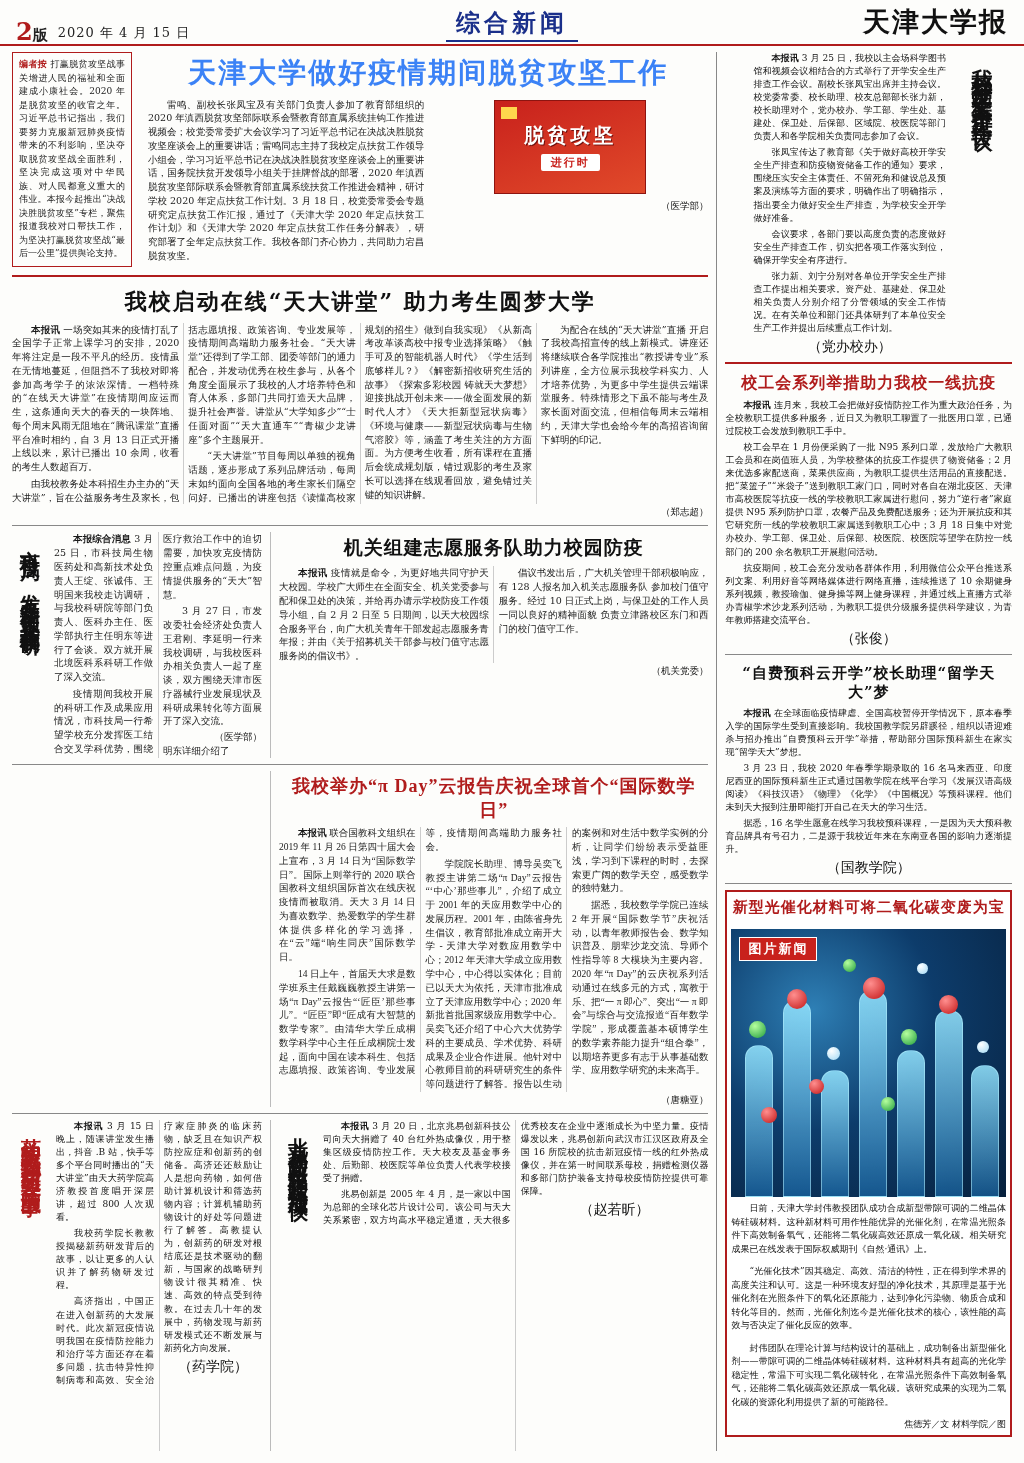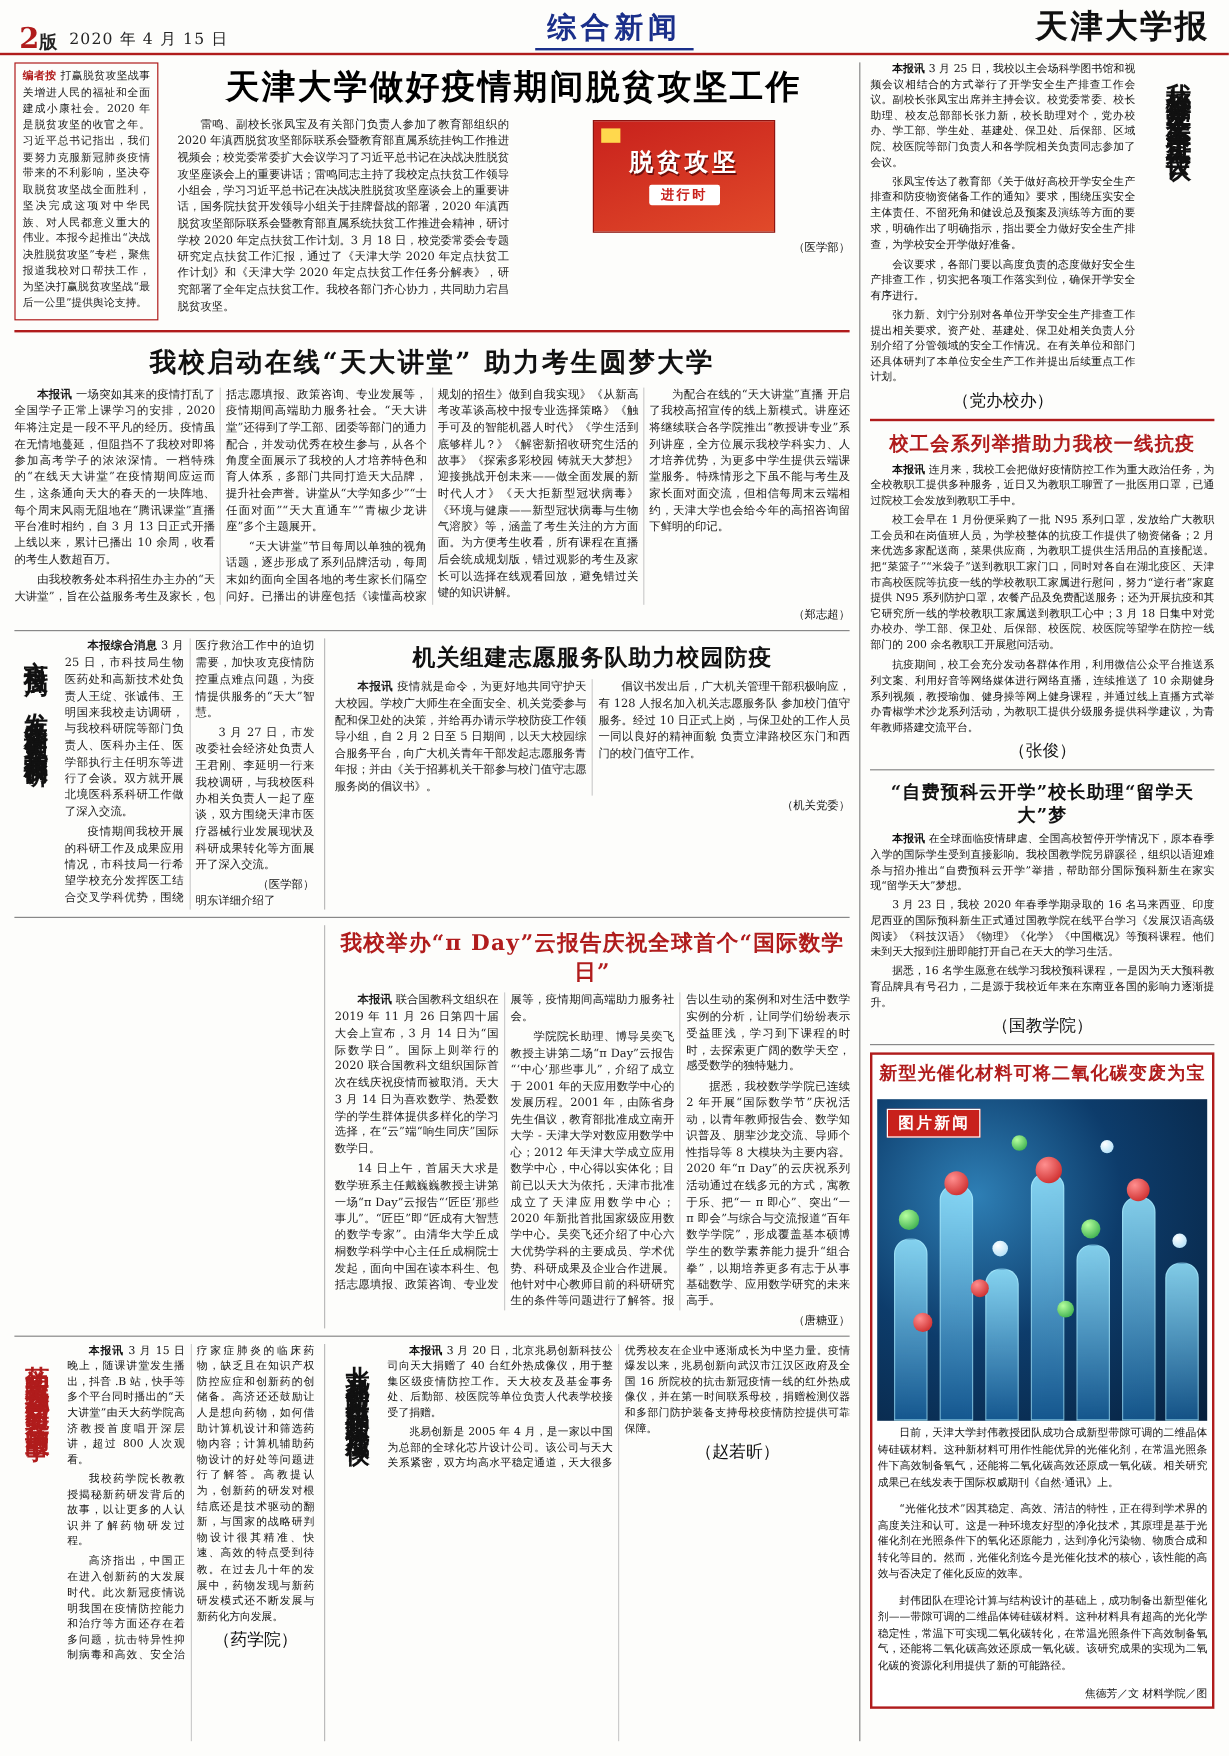--- a/index.html
+++ b/index.html
@@ -50,21 +50,21 @@
     padding:6px 12px 10px 12px;
     box-sizing:border-box;
     display:flex;gap:8px;
     height:1415px;
   }
   .col-left{width:700px;display:flex;flex-direction:column;gap:6px;}
   .col-right{width:288px;display:flex;flex-direction:column;gap:6px;}
 
   
   h1.head{
-    font-size:28px;font-weight:bold;color:#000000;text-align:center;
+    font-size:28px;font-weight:bold;color:#3b82f6;text-align:center;
     margin:4px 0 8px 0;letter-spacing:2px;line-height:1.2;
   }
   h2.head{
     font-size:22px;font-weight:bold;color:#111;text-align:center;
     margin:4px 0 6px 0;letter-spacing:2px;
   }
   h3.head{
     font-size:17px;font-weight:bold;color:#111;text-align:center;
     margin:3px 0 5px 0;letter-spacing:1px;
   }
@@ -240,21 +240,21 @@
             <p class="body-text">
               <span class="inline-lead">本报讯</span>
               <span>疫情就是命令，为更好地共同守护天大校园。学校广大师生在全面安全、机关党委参与配和保卫处的决策，并给再办请示学校防疫工作领导小组，自 2 月 2 日至 5 日期间，以天大校园综合服务平台，向广大机关青年干部发起志愿服务青年报；并由《关于招募机关干部参与校门值守志愿服务岗的倡议书》。</span>
             </p>
             <p class="body-text">倡议书发出后，广大机关管理干部积极响应，有 128 人报名加入机关志愿服务队 参加校门值守服务。经过 10 日正式上岗，与保卫处的工作人员一同以良好的精神面貌 负责立津路校区东门和西门的校门值守工作。</p>
           </div>
           <div class="sig">（机关党委）</div>
         </div>
       </div>
 
-      <div style="display:flex;gap:8px;border-bottom:1px solid #888;padding-bottom:6px;">
+      <div style="display:flex;gap:8px;border-bottom:1px solid #888;padding-bottom:6px;font-family:Liberation Serif, serif;">
         <div style="flex:0 0 250px;"></div>
         <div style="flex:1 1 auto;border-left:1px solid #bbb;padding-left:8px;">
           <h3 class="head" style="color:#b01c1c;font-size:18px;">我校举办“π Day”云报告庆祝全球首个“国际数学日”</h3>
           <div class="cols3">
             <p class="body-text">
               <span class="inline-lead">本报讯</span>
               <span>联合国教科文组织在 2019 年 11 月 26 日第四十届大会上宣布，3 月 14 日为“国际数学日”。国际上则举行的 2020 联合国教科文组织国际首次在线庆祝疫情而被取消。天大 3 月 14 日为喜欢数学、热爱数学的学生群体提供多样化的学习选择，在“云”端“响生同庆”国际数学日。</span>
             </p>
             <p class="body-text">14 日上午，首届天大求是数学班系主任戴巍巍教授主讲第一场“π Day”云报告“‘匠臣’那些事儿”。“匠臣”即“匠成有大智慧的数学专家”。由清华大学丘成桐数学科学中心主任丘成桐院士发起，面向中国在读本科生、包括志愿填报、政策咨询、专业发展等，疫情期间高端助力服务社会。</p>
             <p class="body-text">学院院长助理、博导吴奕飞教授主讲第二场“π Day”云报告 “‘中心’那些事儿”，介绍了成立于 2001 年的天应用数学中心的发展历程。2001 年，由陈省身先生倡议，教育部批准成立南开大学 - 天津大学对数应用数学中心；2012 年天津大学成立应用数学中心，中心得以实体化；目前已以天大为依托，天津市批准成立了天津应用数学中心；2020 年新批首批国家级应用数学中心。吴奕飞还介绍了中心六大优势学科的主要成员、学术优势、科研成果及企业合作进展。他针对中心教师目前的科研研究生的条件等问题进行了解答。报告以生动的案例和对生活中数学实例的分析，让同学们纷纷表示受益匪浅，学习到下课程的时时，去探索更广阔的数学天空，感受数学的独特魅力。</p>
@@ -293,21 +293,21 @@
             <div class="small-sig">（赵若昕）</div>
           </div>
         </div>
       </div>
 
     </div>
 
     <div class="col-right" style="border-left:1px solid #888;padding-left:8px;">
 
       <div style="display:flex;gap:6px;border-bottom:2px solid #b01c1c;padding-bottom:6px;">
-        <div style="flex:1 1 auto;">
+        <div style="flex:1 1 auto;margin-left:28px;">
           <p class="mini">
             <span class="inline-lead">本报讯</span>
             <span>3 月 25 日，我校以主会场科学图书馆和视频会议相结合的方式举行了开学安全生产排查工作会议。副校长张凤宝出席并主持会议。校党委常委、校长助理、校友总部部长张力新，校长助理对个，党办校办、学工部、学生处、基建处、保卫处、后保部、区域院、校医院等部门负责人和各学院相关负责同志参加了会议。</span>
           </p>
           <p class="mini">张凤宝传达了教育部《关于做好高校开学安全生产排查和防疫物资储备工作的通知》要求，围绕压实安全主体责任、不留死角和健设总及预案及演练等方面的要求，明确作出了明确指示，指出要全力做好安全生产排查，为学校安全开学做好准备。</p>
           <p class="mini">会议要求，各部门要以高度负责的态度做好安全生产排查工作，切实把各项工作落实到位，确保开学安全有序进行。</p>
           <p class="mini">张力新、刘宁分别对各单位开学安全生产排查工作提出相关要求。资产处、基建处、保卫处相关负责人分别介绍了分管领域的安全工作情况。在有关单位和部门还具体研判了本单位安全生产工作并提出后续重点工作计划。</p>
           <div class="small-sig">（党办校办）</div>
         </div>
         <div style="flex:0 0 60px;display:flex;justify-content:center;">

